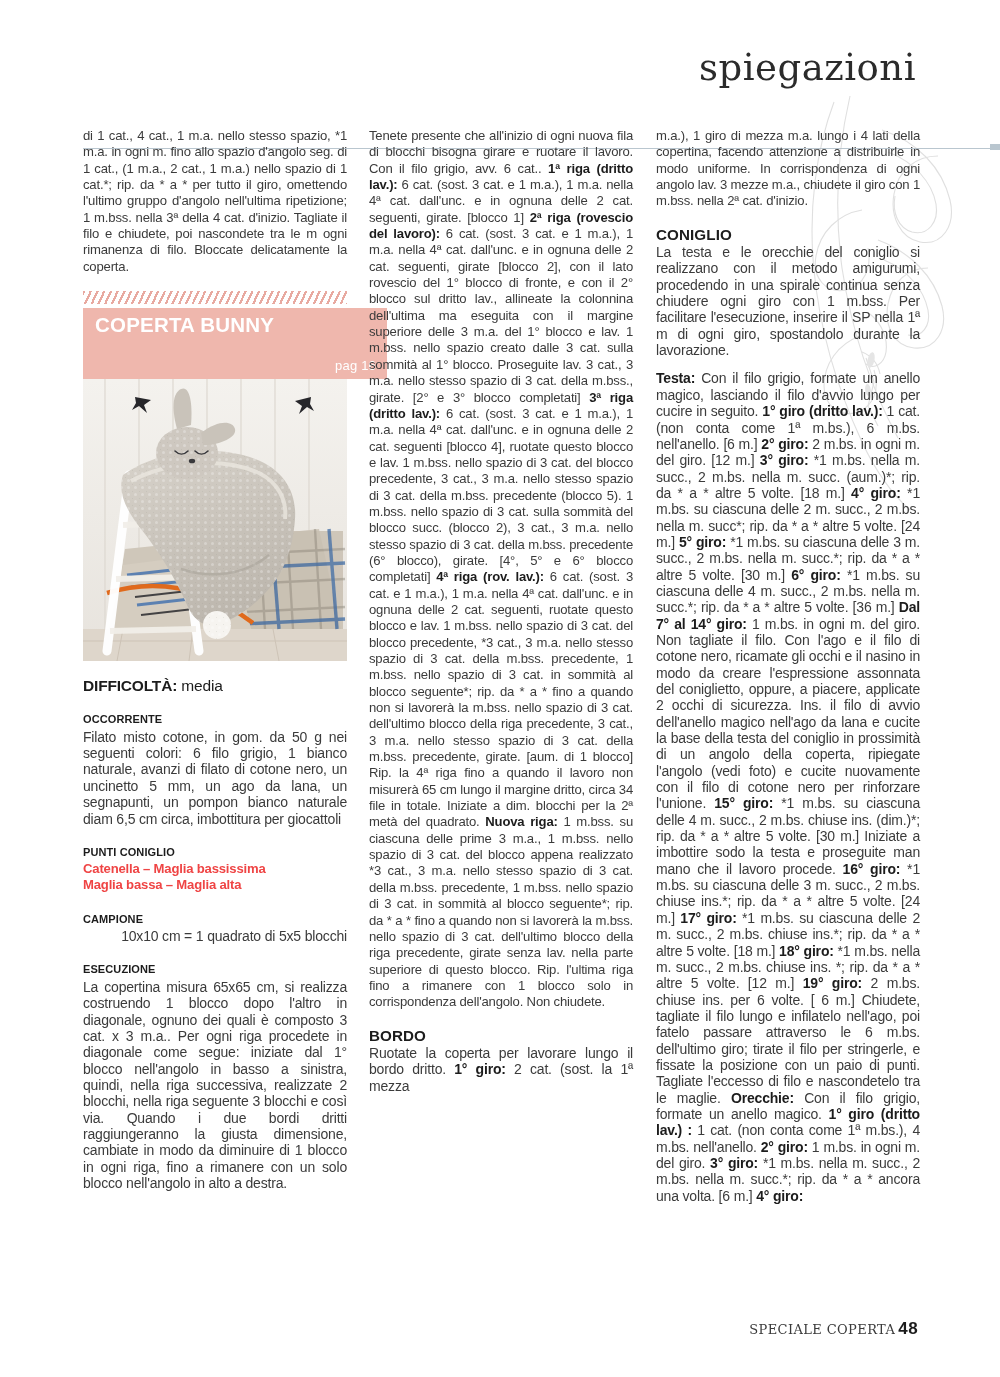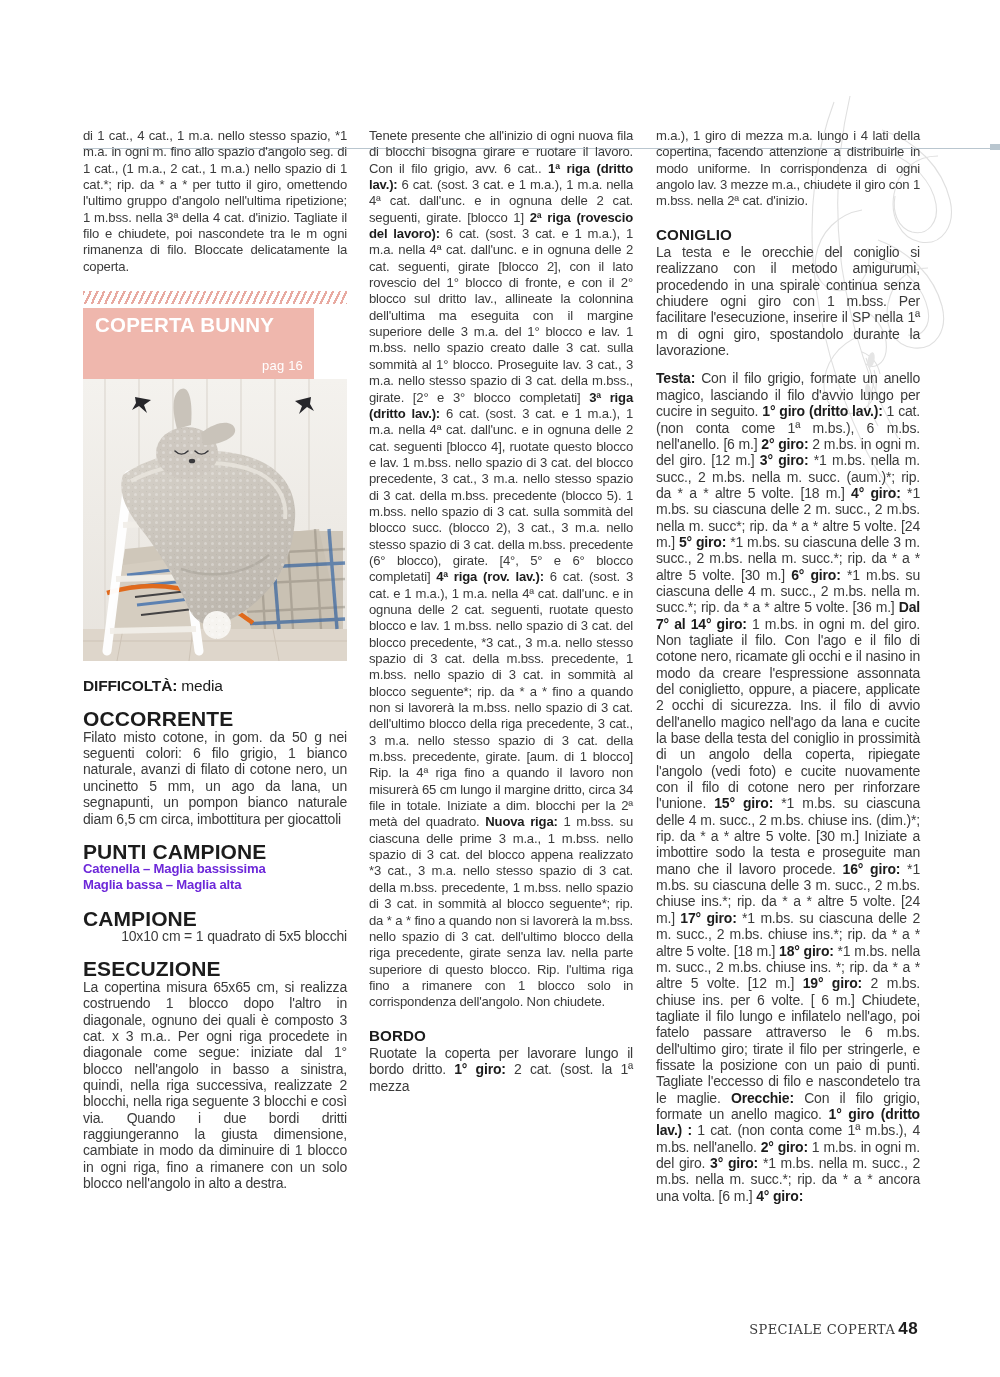--- a/index.html
+++ b/index.html
@@ -92,21 +92,21 @@
     margin-top: 16px;
     height: 13px;
     width: 264px;
     background-image: repeating-linear-gradient(
       115deg,
       #e8a9a0 0px, #e8a9a0 2.2px,
       #ffffff 2.2px, #ffffff 6.1px
     );
   }
   .title-band {
-    width: 231px;
+    width: 304px;
     height: 71px;
     background: #efb7ad;
     position: relative;
     margin-top: 4px;
   }
   .title-band .t-main {
     position: absolute;
     left: 12px;
     top: 9px;
     color: #ffffff;
@@ -127,38 +127,38 @@
   .photo {
     width: 264px;
     height: 282px;
     position: relative;
     overflow: hidden;
     background: #e9e6e0;
   }
   .photo svg { display: block; }
 
   .section-h {
-    font-size: 21px;
+    font-size: 11px;
     font-weight: bold;
     color: #1c1c1c;
     letter-spacing: 0.1px;
     margin-top: 17px;
     margin-bottom: 1px;
   }
   .inline-h {
     font-size: 15.5px;
     font-weight: bold;
     color: #1c1c1c;
     margin-top: 17px;
   }
   .inline-h span.val { font-weight: normal; color: #1c1c1c; }
   .sub-bold {
     font-size: 13.1px;
     font-weight: bold;
-    color: #6d28d9;
+    color: #ef4444;
     line-height: 16.3px;
     text-align: left;
   }
   .body-text { font-size: 14px; line-height: 16.35px; text-align: justify; }
   .body-left { text-align: right; }
 
   .col-head {
     font-size: 15.2px;
     font-weight: bold;
     color: #1c1c1c;
@@ -185,20 +185,21 @@
     margin-left: 3px;
   }
   .gap-sm { height: 12px; }
 </style>
 </head>
 <body>
 
 <div class="page">
 
   <div class="masthead">
+    <div class="masthead-title">spiegazioni</div>
     <div class="masthead-rule"></div>
     <div class="masthead-rule-right"></div>
   </div>
 
   <svg class="watermark" viewBox="0 0 250 430" xmlns="http://www.w3.org/2000/svg">
     <g fill="none" stroke="#b9b9b9" stroke-width="1.1">
       <path d="M92 12 C 74 60, 66 120, 72 180 C 78 244, 96 300, 120 352 C 134 382, 150 404, 168 420"></path>
       <path d="M108 6 C 96 58, 92 118, 100 178 C 110 244, 130 300, 156 348"></path>
       <path d="M140 40 C 176 52, 200 78, 208 110 C 214 136, 200 156, 178 152 C 158 148, 148 126, 152 104 C 156 80, 174 66, 196 66"></path>
       <path d="M146 62 C 172 72, 190 92, 194 114 C 197 132, 186 146, 170 142 C 156 138, 150 122, 153 106"></path>
@@ -338,21 +339,21 @@
         <circle cx="134" cy="246" r="14" fill="#f6f4f0"></circle>
         <circle cx="134" cy="246" r="14" fill="url(#knit)"></circle>
       </svg>
     </div>
 
     <div class="inline-h"><span>DIFFICOLTÀ:</span><span class="val"> media</span></div>
 
     <div class="section-h">OCCORRENTE</div>
     <div class="body-text">Filato misto cotone, in gom. da 50 g nei seguenti colori: 6 filo grigio, 1 bianco naturale, avanzi di filato di cotone nero, un uncinetto 5 mm, un ago da lana, un segnapunti, un pompon bianco naturale diam 6,5 cm circa, imbottitura per giocattoli</div>
 
-    <div class="section-h">PUNTI CAMPIONE</div>
+    <div class="section-h">PUNTI CONIGLIO</div>
     <div class="sub-bold">Catenella – Maglia bassissima</div>
     <div class="sub-bold">Maglia bassa – Maglia alta</div>
 
     <div class="section-h">CAMPIONE</div>
     <div class="body-text body-left">10x10 cm = 1 quadrato di 5x5 blocchi</div>
 
     <div class="section-h">ESECUZIONE</div>
     <div class="body-text">La copertina misura 65x65 cm, si realizza costruendo 1 blocco dopo l'altro in diagonale, ognuno dei quali è composto 3 cat. x 3 m.a.. Per ogni riga procedete in diagonale come segue: iniziate dal 1° blocco nell'angolo in basso a sinistra, quindi, nella riga successiva, realizzate 2 blocchi, nella riga seguente 3 blocchi e così via. Quando i due bordi dritti raggiungeranno la giusta dimensione, cambiate in modo da diminuire di 1 blocco in ogni riga, fino a rimanere con un solo blocco nell'angolo in alto a destra.</div>
   </div>
 

